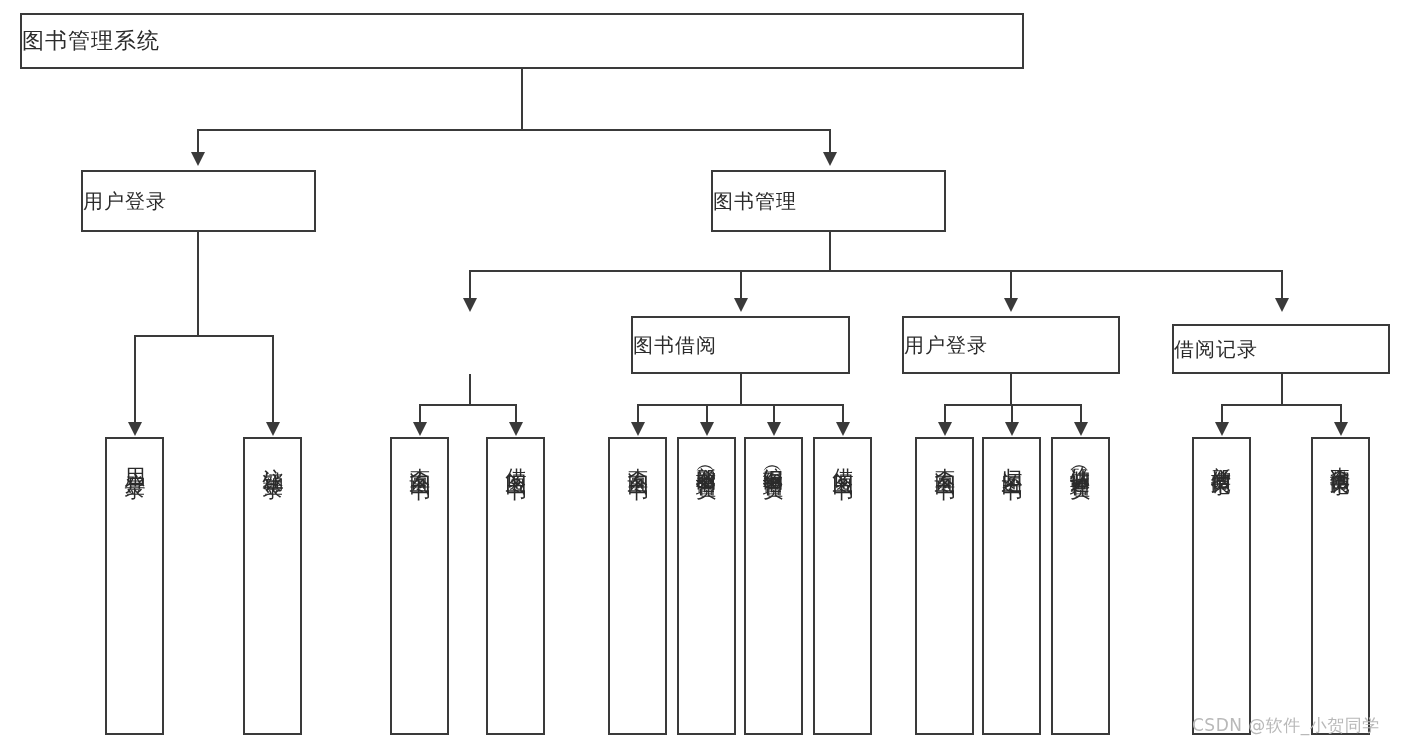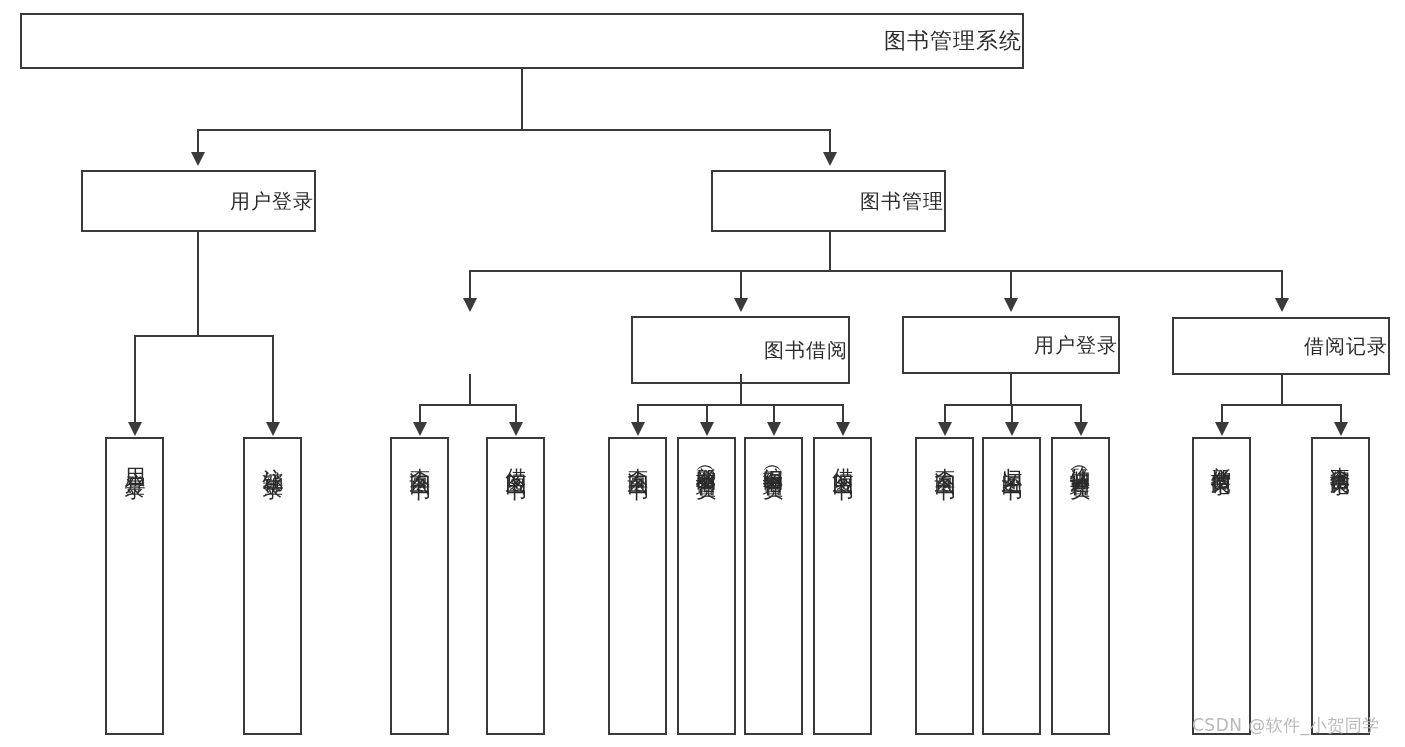--- a/index.html
+++ b/index.html
@@ -21,21 +21,21 @@
   }
 
   
   .node {
     position: absolute;
     box-sizing: border-box;
     background: #ffffff;
     border: 2px solid #3a3a3a;
     display: flex;
     align-items: center;
-    justify-content: flex-end;
+    justify-content: flex-start;
     color: #2b2b2b;
   }
   .node .label {
     display: block;
     text-align: center;
     line-height: 1.15;
     letter-spacing: 1px;
     white-space: nowrap;
   }
 
@@ -140,27 +140,27 @@
 
   <div class="vline" style="left:740px; top:270px; height:28px;"></div>
   <div class="arrow" style="left:734px; top:298px;"></div>
 
   <div class="vline" style="left:1010px; top:270px; height:28px;"></div>
   <div class="arrow" style="left:1004px; top:298px;"></div>
 
   <div class="vline" style="left:1281px; top:270px; height:28px;"></div>
   <div class="arrow" style="left:1275px; top:298px;"></div>
 
-  <div class="node branch horiz" style="left:631px; top:316px; width:219px; height:68px;padding-left:29px;">
+  <div class="node branch horiz" style="left:631px; top:316px; width:219px; height:58px;">
     <span class="label">图书借阅</span>
   </div>
   <div class="node branch horiz" style="left:902px; top:316px; width:218px; height:58px;">
     <span class="label">用户登录</span>
   </div>
-  <div class="node branch horiz" style="left:1172px; top:317px; width:218px; height:58px;">
+  <div class="node branch horiz" style="left:1172px; top:324px; width:218px; height:50px;">
     <span class="label">借阅记录</span>
   </div>
 
   <div class="vline" style="left:469px; top:374px; height:30px;"></div>
   <div class="hline" style="left:419px; top:404px; width:96px;"></div>
   <div class="vline" style="left:419px; top:404px; height:18px;"></div>
   <div class="arrow" style="left:413px; top:422px;"></div>
   <div class="vline" style="left:515px; top:404px; height:18px;"></div>
   <div class="arrow" style="left:509px; top:422px;"></div>
 

